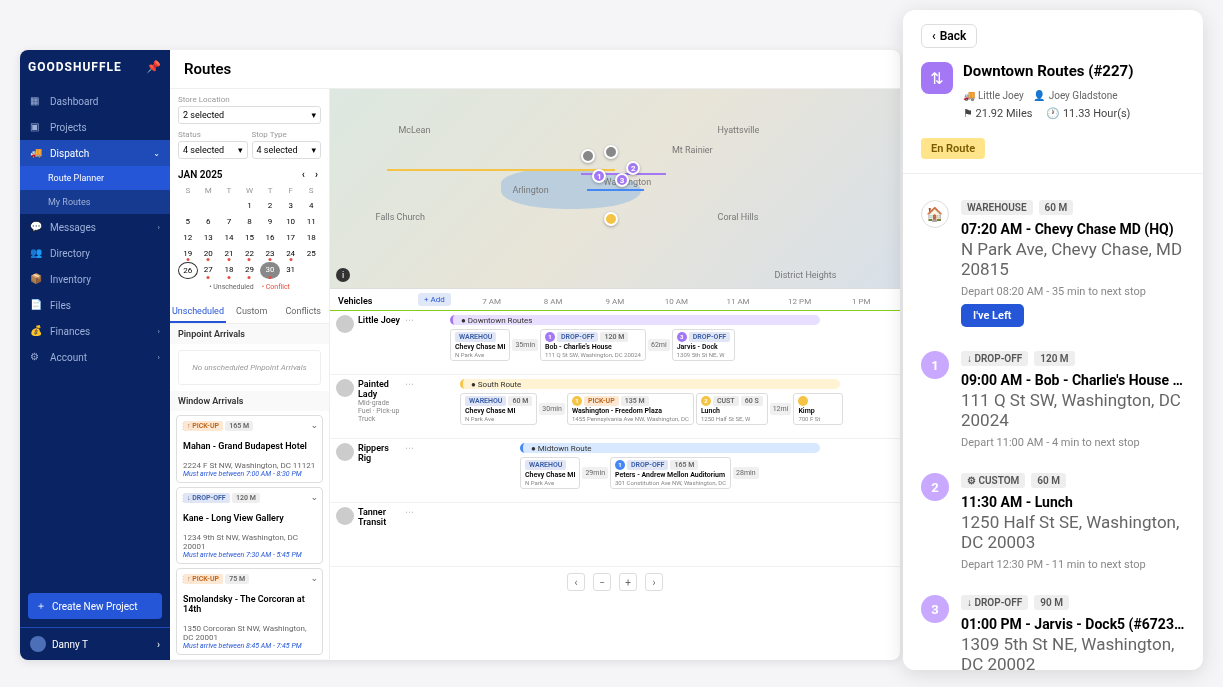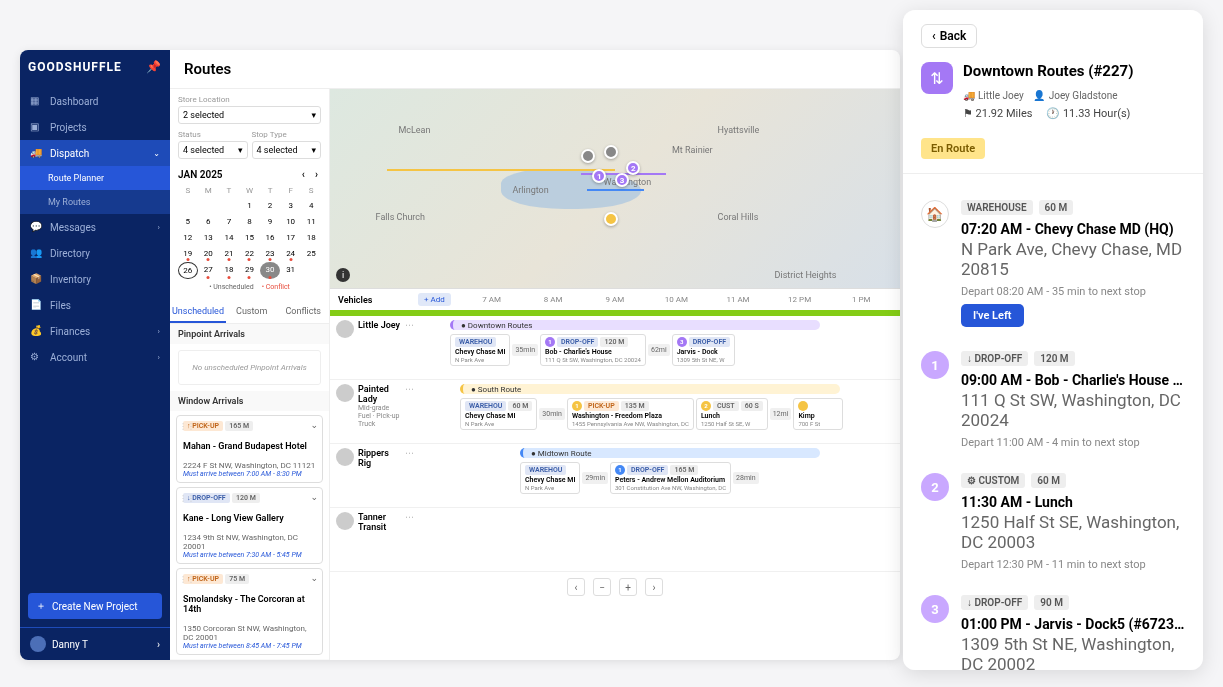--- a/index.html
+++ b/index.html
@@ -54,21 +54,21 @@
 .card-title{font-size:9px;font-weight:600;margin:10px 0}
 .card-addr{font-size:8px;color:#666}
 .card-note{font-size:7px;color:#2656d8;font-style:italic}
 .main-area{flex:1;display:flex;flex-direction:column;overflow:hidden;position:relative}
 .map{height:200px;background:linear-gradient(135deg,#dde8e0 0%,#e8e4d8 50%,#d8e0e8 100%);position:relative;border-bottom:1px solid #ddd;overflow:hidden}
 .map::before{content:'';position:absolute;top:40%;left:30%;width:140px;height:40px;background:#a8c4e0;border-radius:40% 60% 50% 50%;opacity:0.7}
 .map-label{position:absolute;font-size:9px;color:#777}
 .map-route{position:absolute;border-top:2px solid;z-index:2}
 .map-pin{position:absolute;width:14px;height:14px;border-radius:50%;border:2px solid #fff;box-shadow:0 1px 3px rgba(0,0,0,0.3);z-index:3;color:#fff;font-size:8px;text-align:center;line-height:12px;font-weight:700}
 .map-info{position:absolute;bottom:6px;left:6px;width:14px;height:14px;background:#333;color:#fff;border-radius:50%;text-align:center;line-height:14px;font-size:9px}
-.timeline-h{display:flex;align-items:center;padding:4px 8px;border-bottom:6px solid #84cc16;font-size:9px}
+.timeline-h{display:flex;align-items:flex-end;padding:4px 8px;border-bottom:1px solid #84cc16;font-size:9px}
 .veh-label{width:80px;font-weight:600}
 .add-btn{padding:2px 6px;background:#e0e8f8;color:#2656d8;border-radius:3px;font-size:8px;cursor:pointer;margin-right:10px}
 .time-marks{flex:1;display:flex}
 .time-marks span{flex:1;font-size:8px;color:#888;text-align:center}
 .vehicle-row{display:flex;border-bottom:1px solid #f0f0f0;min-height:64px}
 .veh-info{width:90px;padding:4px 6px;display:flex;gap:4px;font-size:9px;align-items:flex-start}
 .veh-av{width:18px;height:18px;border-radius:50%;background:#ccc;flex-shrink:0}
 .veh-name{font-weight:600}
 .veh-sub{font-size:7px;color:#888}
 .veh-more{margin-left:auto;color:#aaa;cursor:pointer}

